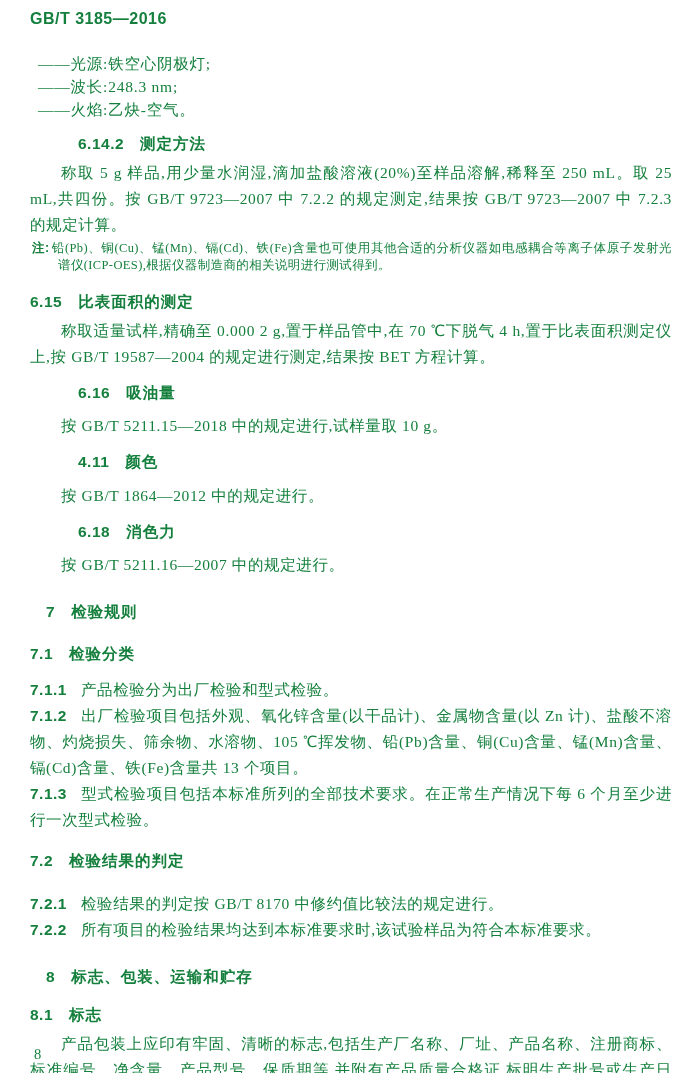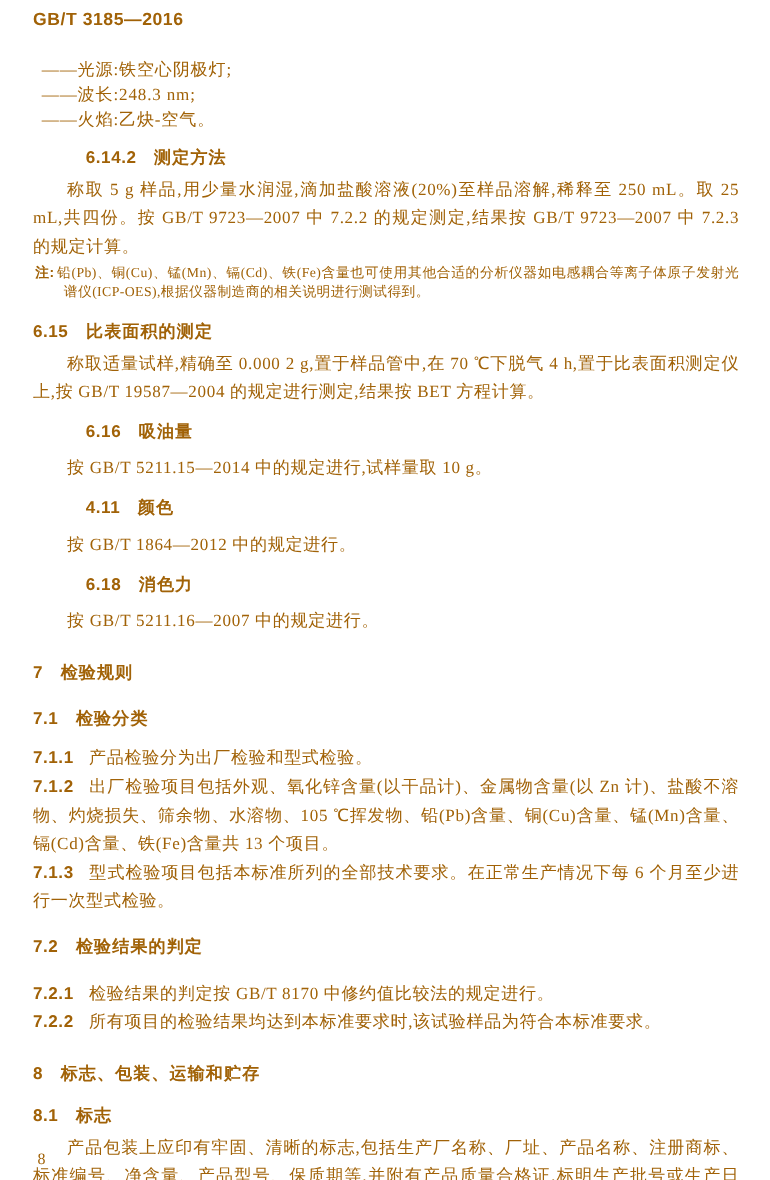--- a/index.html
+++ b/index.html
@@ -2,21 +2,21 @@
 <html lang="zh"><head>
 <meta charset="utf-8">
 <style>
   html, body { margin: 0; padding: 0; background: #e8e8e8; }
   .page {
     position: relative;
     width: 700px;
     height: 1073px;
     margin: 0 auto;
     background: #ffffff;
-    color: #a16207;
+    color: #15803d;
     font-family: "Liberation Serif", serif;
     box-sizing: border-box;
     padding: 10px 28px 0 30px;
     overflow: hidden;
   }
   .doc-header {
     font-family: "Liberation Sans", sans-serif;
     font-weight: bold;
     font-size: 16px;
     line-height: 18px;
@@ -33,21 +33,21 @@
     font-family: "Liberation Sans", sans-serif;
     font-weight: bold;
     font-size: 15.5px;
     line-height: 20px;
     margin: 0;
   }
   .heading .h-num { display: inline-block; margin-right: 16px; letter-spacing: 0.5px; }
   .heading .h-title { letter-spacing: 1px; }
   .mt-sub  { margin-top: 13px; margin-left: 48px; }
   .mt-sec  { margin-top: 18px; }
-  .mt-big  { margin-top: 24px; }
+  .mt-big  { margin-top: 24px; margin-left: 16px; }
   .mt-7-1  { margin-top: 22px; }
   .mt-8-1  { margin-top: 18px; }
   .para {
     margin: 6px 0 0 0;
     font-size: 15.5px;
     line-height: 26px;
     text-align: justify;
     letter-spacing: 0.04em;
   }
   .para.indent { text-indent: 2em; }
@@ -106,21 +106,21 @@
   </div>
 
   <h3 class="heading mt-sub"><span class="h-num">6.14.2</span><span class="h-title">测定方法</span></h3>
   <p class="para indent">称取 5 g 样品,用少量水润湿,滴加盐酸溶液(20%)至样品溶解,稀释至 250 mL。取 25 mL,共四份。按 GB/T 9723—2007 中 7.2.2 的规定测定,结果按 GB/T 9723—2007 中 7.2.3 的规定计算。</p>
   <p class="note"><span class="note-label">注:</span><span>铅(Pb)、铜(Cu)、锰(Mn)、镉(Cd)、铁(Fe)含量也可使用其他合适的分析仪器如电感耦合等离子体原子发射光谱仪(ICP-OES),根据仪器制造商的相关说明进行测试得到。</span></p>
 
   <h3 class="heading mt-sec"><span class="h-num">6.15</span><span class="h-title">比表面积的测定</span></h3>
   <p class="para indent mt-para-l">称取适量试样,精确至 0.000 2 g,置于样品管中,在 70 ℃下脱气 4 h,置于比表面积测定仪上,按 GB/T 19587—2004 的规定进行测定,结果按 BET 方程计算。</p>
 
   <h3 class="heading mt-sub"><span class="h-num">6.16</span><span class="h-title">吸油量</span></h3>
-  <p class="para indent mt-para-s">按 GB/T 5211.15—2014 中的规定进行,试样量取 10 g。</p>
+  <p class="para indent mt-para-s">按 GB/T 5211.15—2018 中的规定进行,试样量取 10 g。</p>
 
   <h3 class="heading mt-sub"><span class="h-num">4.11</span><span class="h-title">颜色</span></h3>
   <p class="para indent mt-para">按 GB/T 1864—2012 中的规定进行。</p>
 
   <h3 class="heading mt-sub"><span class="h-num">6.18</span><span class="h-title">消色力</span></h3>
   <p class="para indent mt-para-s">按 GB/T 5211.16—2007 中的规定进行。</p>
 
   <h2 class="heading mt-big"><span class="h-num">7</span><span class="h-title">检验规则</span></h2>
 
   <h3 class="heading mt-7-1"><span class="h-num">7.1</span><span class="h-title">检验分类</span></h3>

